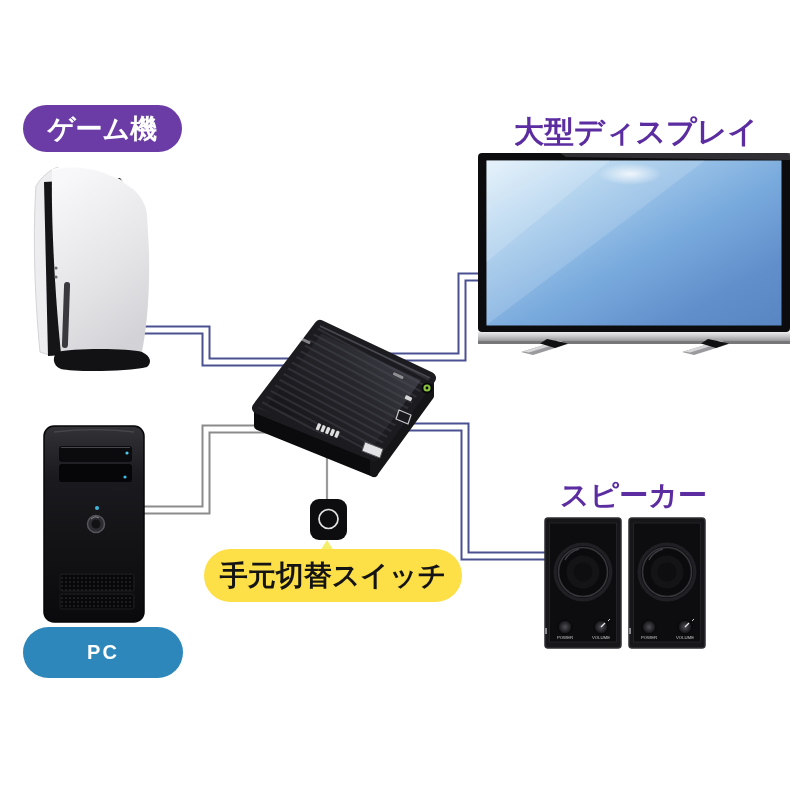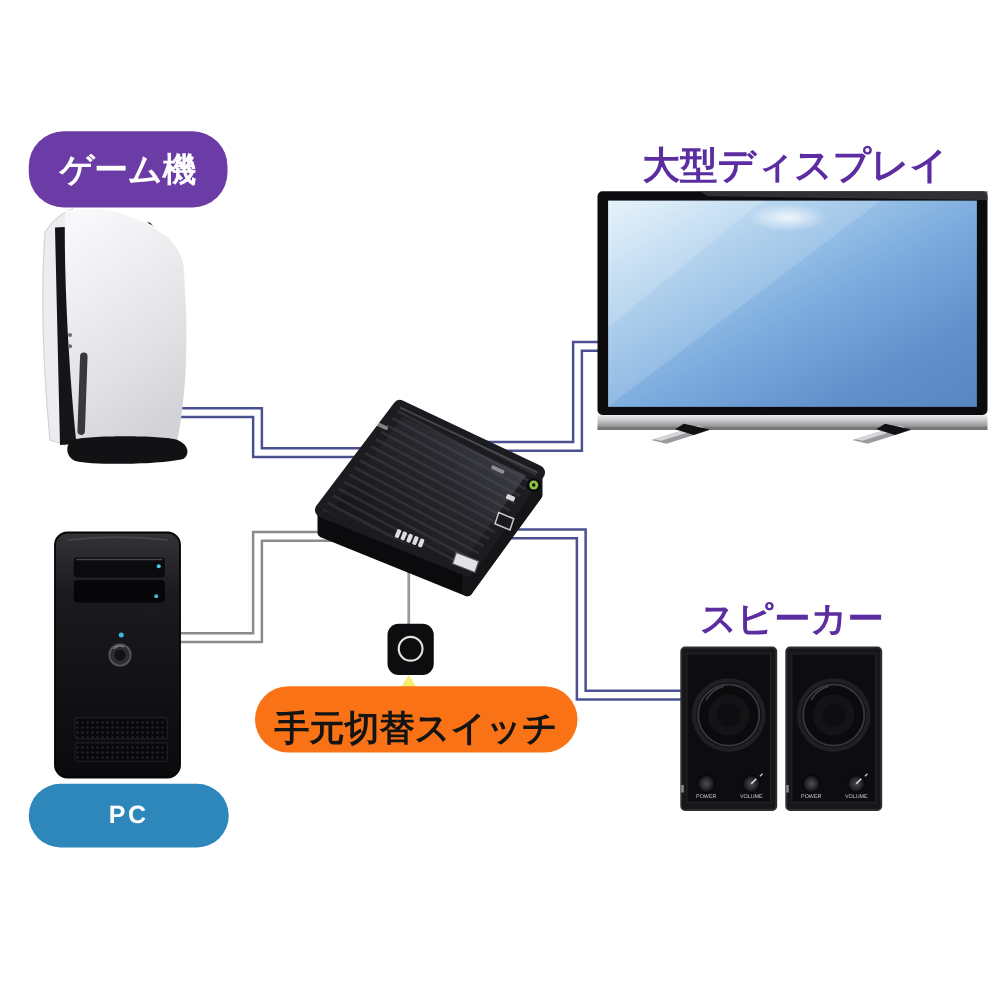--- a/index.html
+++ b/index.html
@@ -5,23 +5,23 @@
   html,body{margin:0;padding:0;background:#fff;}
   #canvas{
     position:relative;width:800px;height:800px;background:#ffffff;overflow:hidden;
     font-family:"Liberation Sans",sans-serif;
   }
   #art{position:absolute;left:0;top:0;}
   .pill{
     position:absolute;display:flex;align-items:center;justify-content:center;
     font-weight:bold;border-radius:28px;white-space:nowrap;
   }
-  .pill-game{left:23px;top:105px;width:159px;height:61px;background:#6b3ca6;color:#fff;font-size:27px;}
+  .pill-game{left:23px;top:105px;width:159px;height:47px;background:#6b3ca6;color:#fff;font-size:27px;}
   .pill-pc{left:23px;top:627px;width:160px;height:51px;background:#2d87ba;color:#fff;font-size:20px;letter-spacing:2px;}
-  .pill-switch{left:204px;top:549px;width:258px;height:53px;background:#f97316;color:#141414;font-size:28px;align-items:flex-end;}
+  .pill-switch{left:204px;top:549px;width:258px;height:53px;background:#fde047;color:#141414;font-size:28px;}
   .heading{
     position:absolute;font-weight:bold;color:#5b2da1;white-space:nowrap;text-align:center;
   }
   .heading-display{left:514px;top:112px;width:220px;font-size:30px;}
   .heading-speaker{left:560px;top:476px;width:130px;font-size:29px;}
 </style>
 </head>
 <body>
 
 <div id="canvas">

